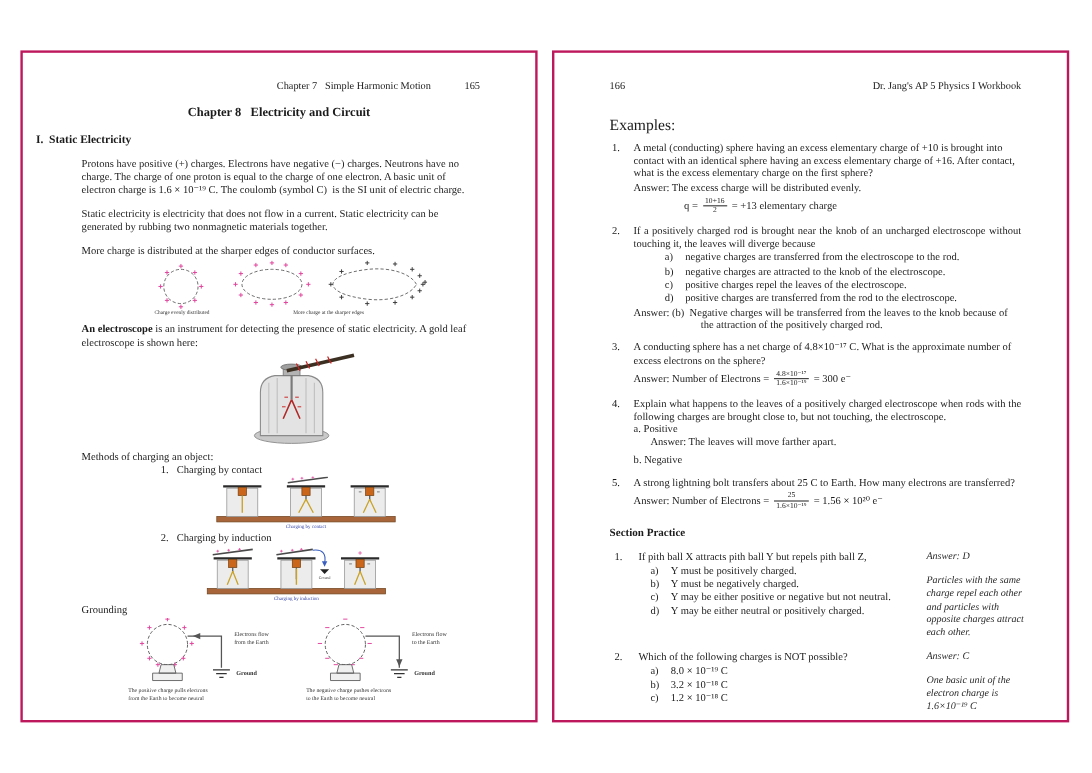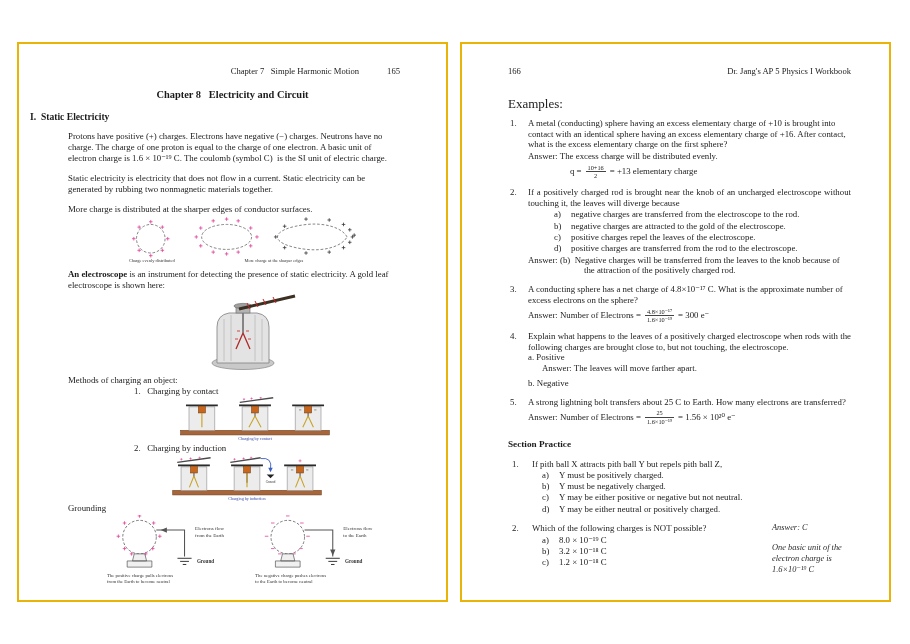--- a/index.html
+++ b/index.html
@@ -3,21 +3,21 @@
 <meta charset="utf-8">
 <style>
   html,body{margin:0;padding:0;}
   body{
     width:910px;height:644px;position:relative;background:#ffffff;
     font-family:"Liberation Serif","DejaVu Serif",serif;color:#1b1b1b;
     -webkit-font-smoothing:antialiased;
   }
   .page{
     position:absolute;top:42px;width:431px;height:560px;background:#ffffff;
-    border:2px solid #eab308;box-sizing:border-box;overflow:hidden;
+    border:2px solid #be185d;box-sizing:border-box;overflow:hidden;
   }
   .page-left{left:17px;}
   .page-right{left:460px;}
   .hdr{display:flex;font-size:8.6px;margin:22px 46px 0 49px;}
   .hdr-l{justify-content:flex-end;gap:28px;}
   .hdr-r{justify-content:space-between;gap:30px;margin:22px 38px 0 46px;}
   .book-title{margin-top:13px;text-align:center;font-weight:bold;font-size:10.4px;}
   .sec-head{margin:11px 0 0 11px;font-weight:bold;font-size:9.6px;}
   .para{margin:9px 46px 0 49px;font-size:8.8px;line-height:1.24;}
   .bold{font-weight:bold;}
@@ -220,21 +220,21 @@
   <div class="ex-item" style="margin-top:8px;">
     <span class="ex-num">2.</span>
     <div class="ex-body">
       <div class="just">If a positively charged rod is brought near the knob of an uncharged electroscope without touching it, the leaves will diverge because</div>
       <div class="opt-row">
           <span class="opt-letter">a)</span>
           <span class="opt-text">negative charges are transferred from the electroscope to the rod.</span>
         </div>
       <div class="opt-row">
           <span class="opt-letter">b)</span>
-          <span class="opt-text">negative charges are attracted to the gold of the electroscope.</span>
+          <span class="opt-text">negative charges are attracted to the knob of the electroscope.</span>
         </div>
       <div class="opt-row">
           <span class="opt-letter">c)</span>
           <span class="opt-text">positive charges repel the leaves of the electroscope.</span>
         </div>
       <div class="opt-row">
           <span class="opt-letter">d)</span>
           <span class="opt-text">positive charges are transferred from the rod to the electroscope.</span>
         </div>
       <div class="ex-ans hang">Answer: (b)&nbsp; Negative charges will be transferred from the leaves to the knob because of the attraction of the positively charged rod.</div>
@@ -302,20 +302,24 @@
         <div class="sp-opt">
             <span class="opt-letter">c)</span>
             <span class="opt-text">Y may be either positive or negative but not neutral.</span>
           </div>
         <div class="sp-opt">
             <span class="opt-letter">d)</span>
             <span class="opt-text">Y may be either neutral or positively charged.</span>
           </div>
       </div>
     </div>
+    <div class="sp-side">
+      <div>Answer: D</div>
+      <div class="sp-exp">Particles with the same charge repel each other and particles with opposite charges attract each other.</div>
+    </div>
   </div>
 
   <div class="sp-row" style="margin-top:9px;">
     <div class="sp-main">
       <div class="sp-q">
         <span class="sp-num">2.</span>
         <span class="sp-text">Which of the following charges is NOT possible?</span>
       </div>
       <div class="sp-opts">
         <div class="sp-opt">

